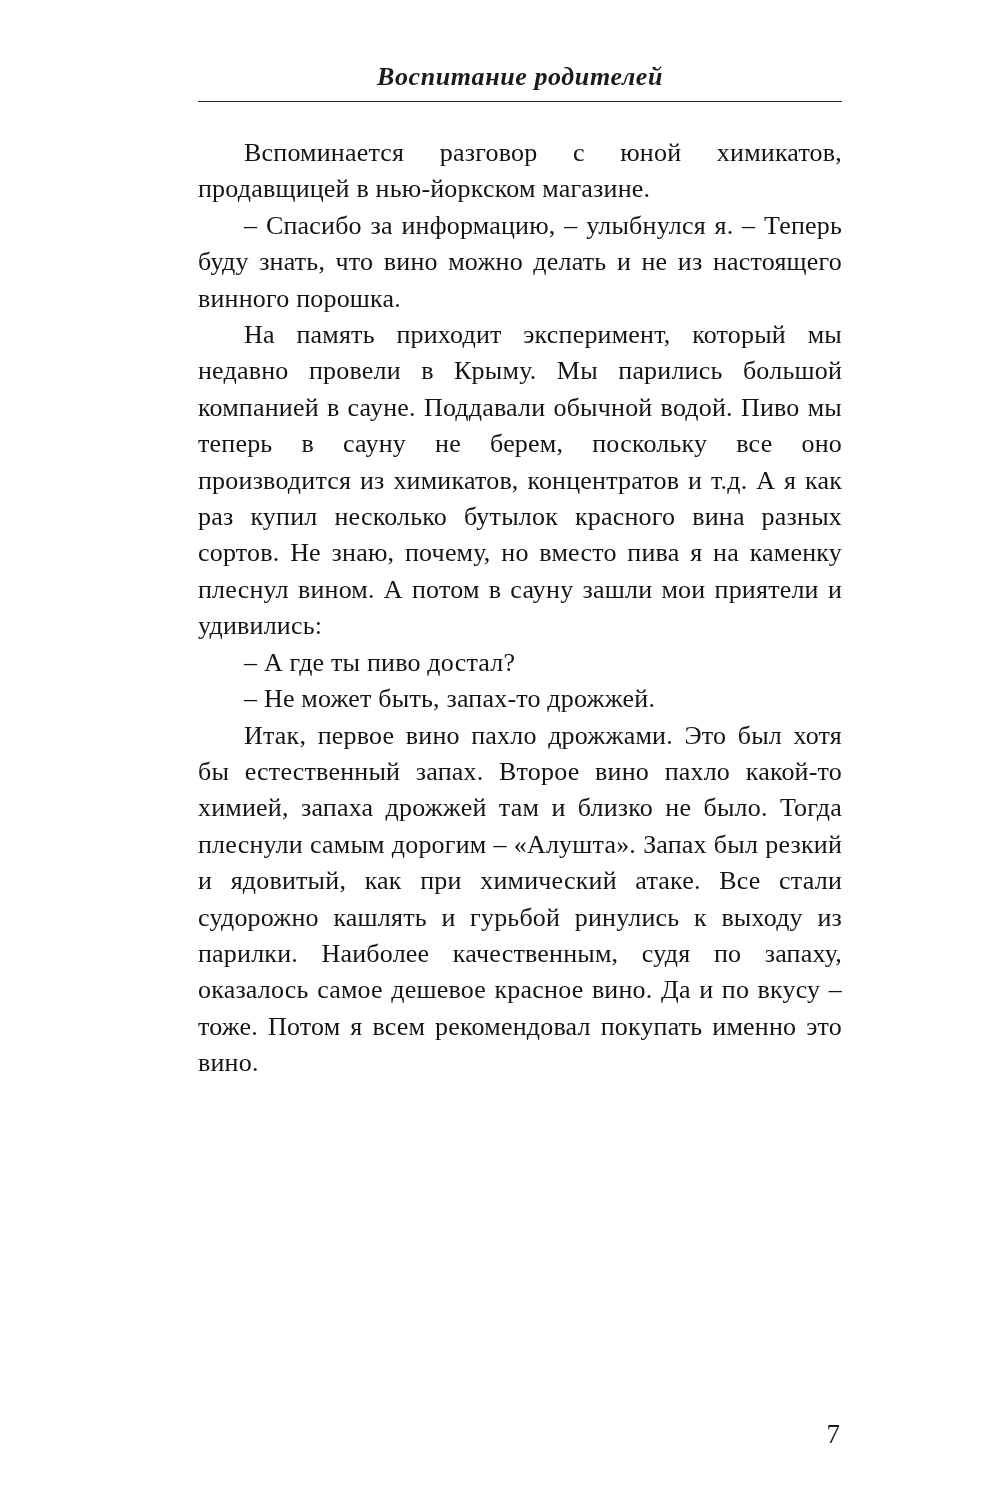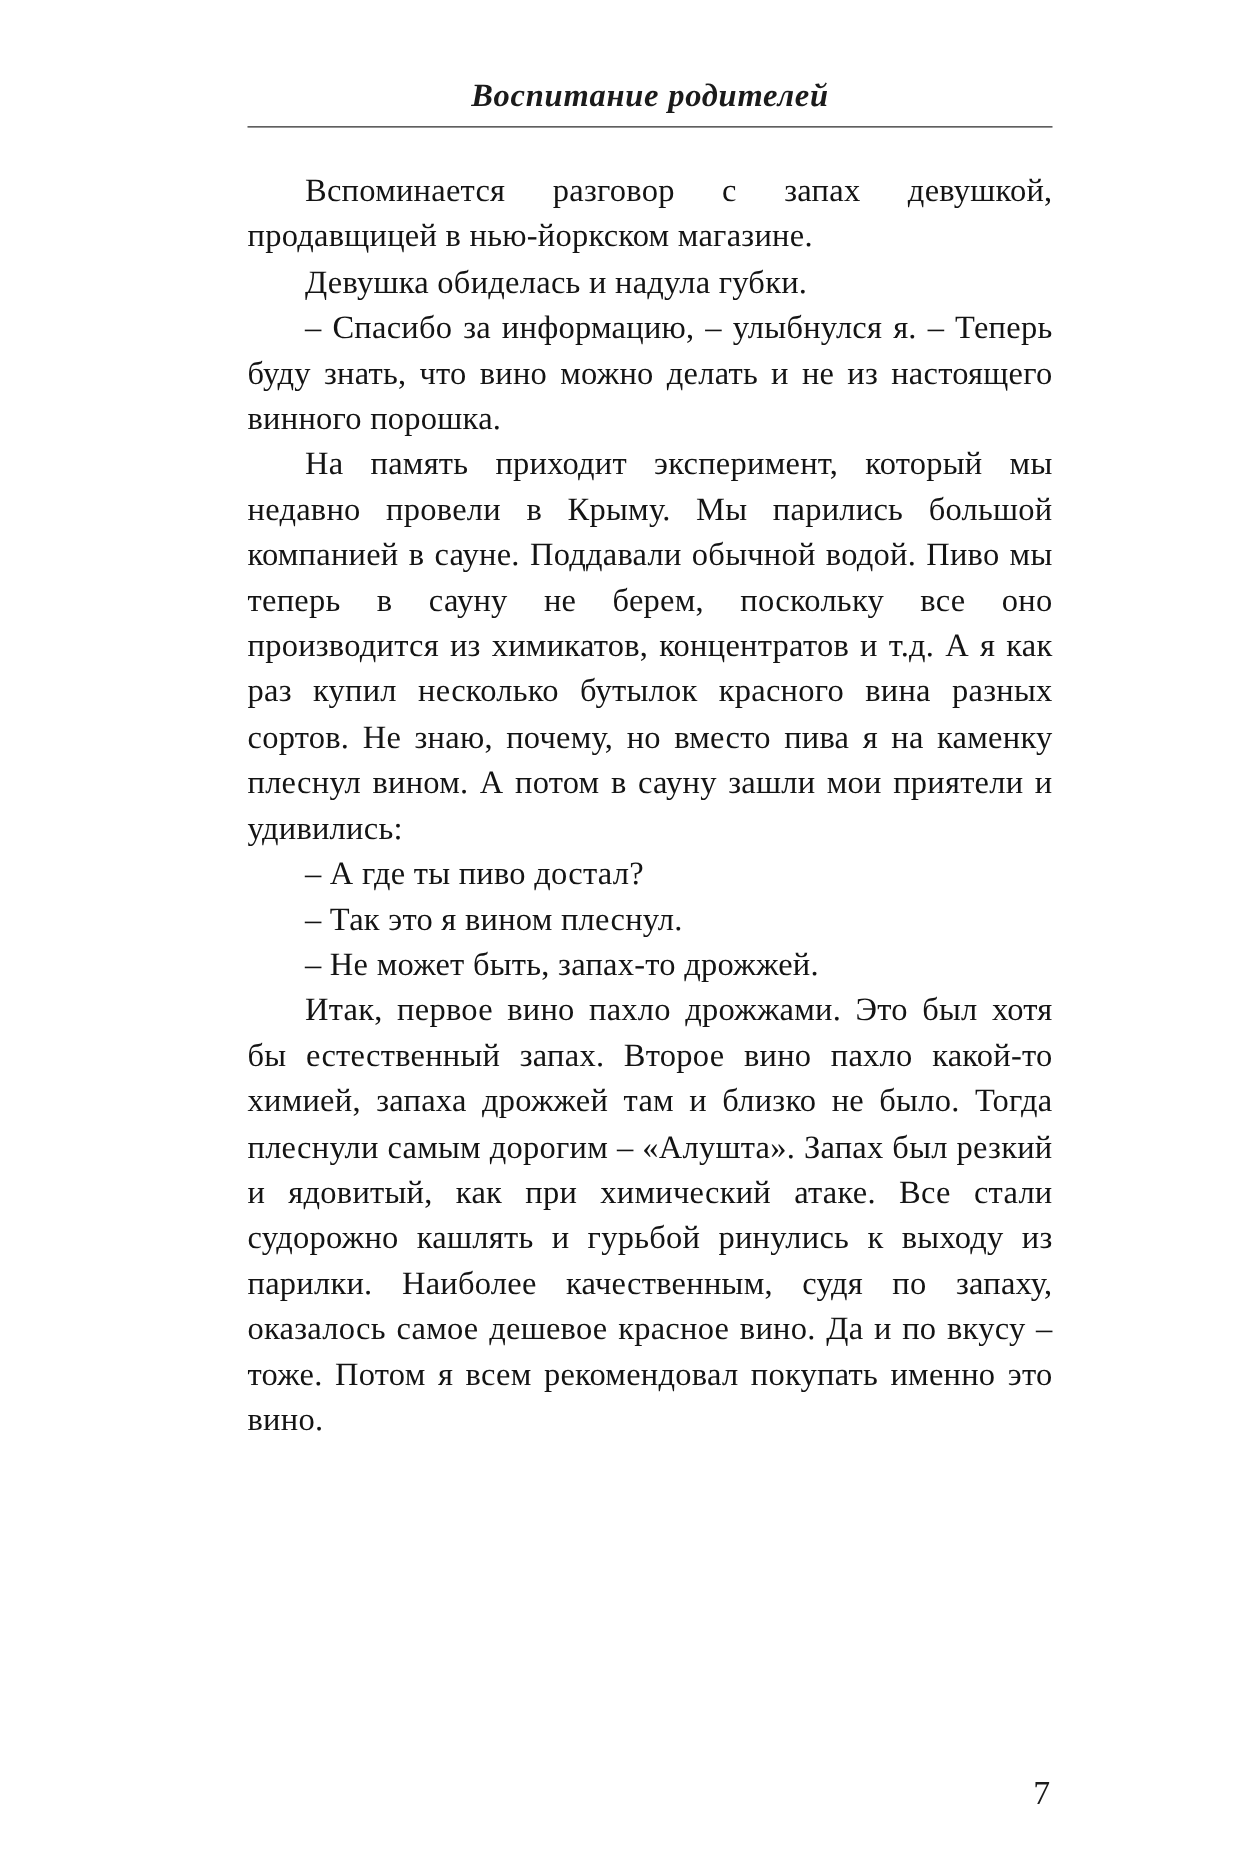--- a/index.html
+++ b/index.html
@@ -56,25 +56,23 @@
 <body>
 
 <div class="page">
 
   <div class="running-header">
     <div class="header-title">Воспитание родителей</div>
     <div class="header-rule"></div>
   </div>
 
   <div class="body-text">
-      <p class="para">Вспоминается разговор с запах девушкой, продавщицей в нью-йоркском магазине.</p>
-      <p class="para">Девушка обиделась и надула губки.</p>
+      <p class="para">Вспоминается разговор с юной химикатов, продавщицей в нью-йоркском магазине.</p>
       <p class="para">– Спасибо за информацию, – улыбнулся я. – Теперь буду знать, что вино можно делать и не из настоящего винного порошка.</p>
       <p class="para">На память приходит эксперимент, который мы недавно провели в Крыму. Мы парились большой компанией в сауне. Поддавали обычной водой. Пиво мы теперь в сауну не берем, поскольку все оно производится из химикатов, концентратов и т.д. А я как раз купил несколько бутылок красного вина разных сортов. Не знаю, почему, но вместо пива я на каменку плеснул вином. А потом в сауну зашли мои приятели и удивились:</p>
       <p class="para">– А где ты пиво достал?</p>
-      <p class="para">– Так это я вином плеснул.</p>
       <p class="para">– Не может быть, запах-то дрожжей.</p>
       <p class="para">Итак, первое вино пахло дрожжами. Это был хотя бы естественный запах. Второе вино пахло какой-то химией, запаха дрожжей там и близко не было. Тогда плеснули самым дорогим – «Алушта». Запах был резкий и ядовитый, как при химический атаке. Все стали судорожно кашлять и гурьбой ринулись к выходу из парилки. Наиболее качественным, судя по запаху, оказалось самое дешевое красное вино. Да и по вкусу – тоже. Потом я всем рекомендовал покупать именно это вино.</p>
     </div>
 
   <div class="page-number">7</div>
 
 </div>
 
 </body></html>

